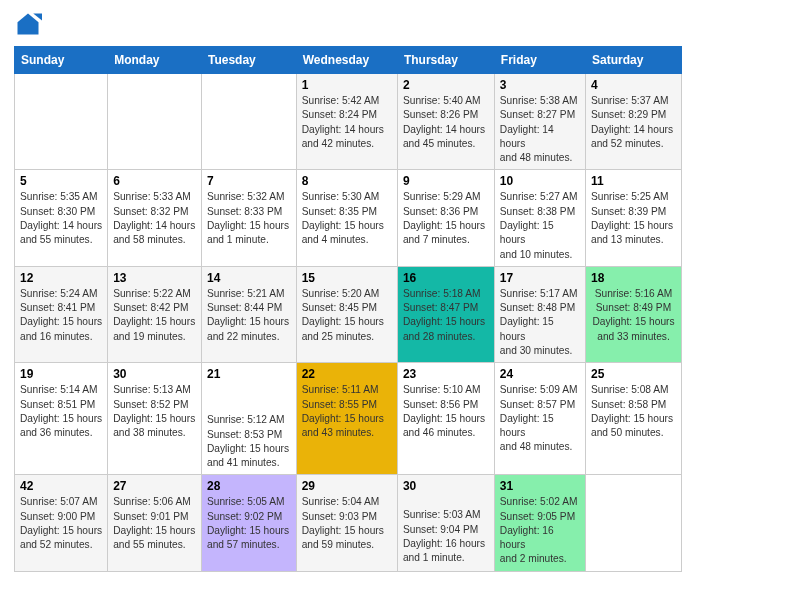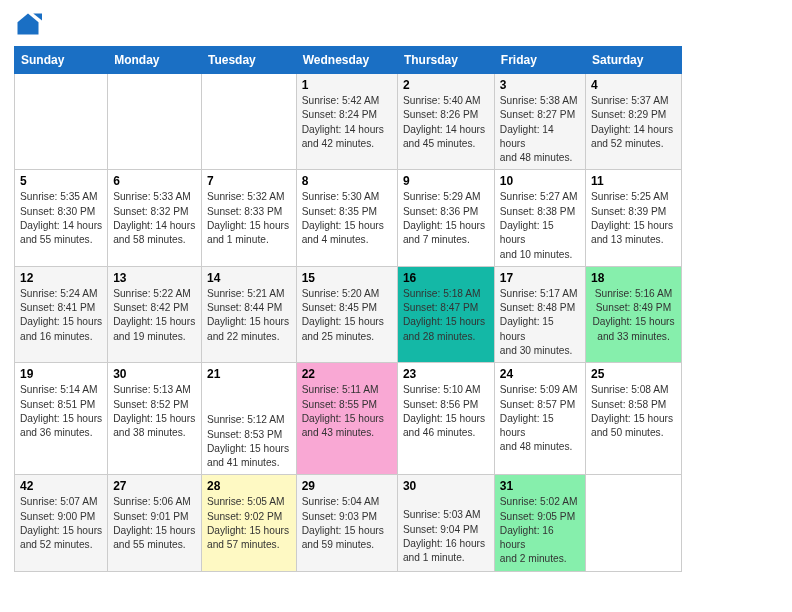--- a/index.html
+++ b/index.html
@@ -279,21 +279,21 @@
 Daylight: 15 hours
 and 38 minutes.</div>
           </td>
           <td style="background: rgb(255, 255, 255);">
             <span class="day-num">21</span>
             <div class="day-info" style="white-space: pre-line; margin-top: 32px;">Sunrise: 5:12 AM
 Sunset: 8:53 PM
 Daylight: 15 hours
 and 41 minutes.</div>
           </td>
-          <td style="background: #f9a8d4;">
+          <td style="background: #eab308;">
             <span class="day-num">22</span>
             <div class="day-info" style="white-space: pre-line;">Sunrise: 5:11 AM
 Sunset: 8:55 PM
 Daylight: 15 hours
 and 43 minutes.</div>
           </td>
           <td style="background: rgb(255, 255, 255);">
             <span class="day-num">23</span>
             <div class="day-info" style="white-space: pre-line;">Sunrise: 5:10 AM
 Sunset: 8:56 PM
@@ -323,21 +323,21 @@
 Daylight: 15 hours
 and 52 minutes.</div>
           </td>
           <td style="background: rgb(245, 245, 245);">
             <span class="day-num">27</span>
             <div class="day-info" style="white-space: pre-line;">Sunrise: 5:06 AM
 Sunset: 9:01 PM
 Daylight: 15 hours
 and 55 minutes.</div>
           </td>
-          <td style="background: #fef9c3;">
+          <td style="background: #c4b5fd;">
             <span class="day-num">28</span>
             <div class="day-info" style="white-space: pre-line;">Sunrise: 5:05 AM
 Sunset: 9:02 PM
 Daylight: 15 hours
 and 57 minutes.</div>
           </td>
           <td style="background: rgb(245, 245, 245);">
             <span class="day-num">29</span>
             <div class="day-info" style="white-space: pre-line;">Sunrise: 5:04 AM
 Sunset: 9:03 PM

